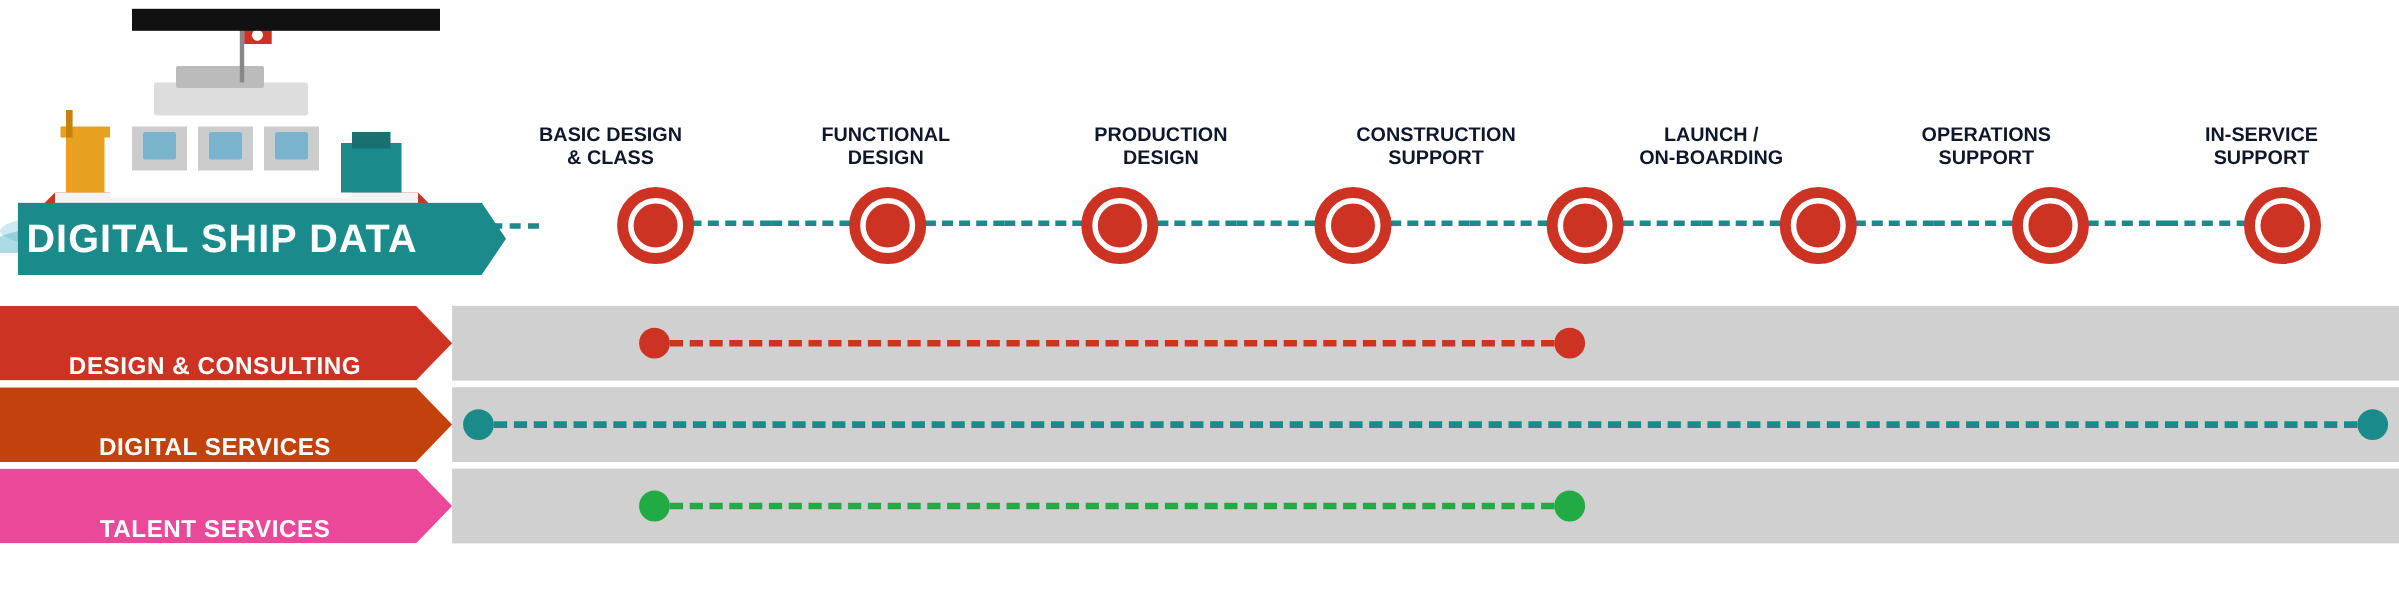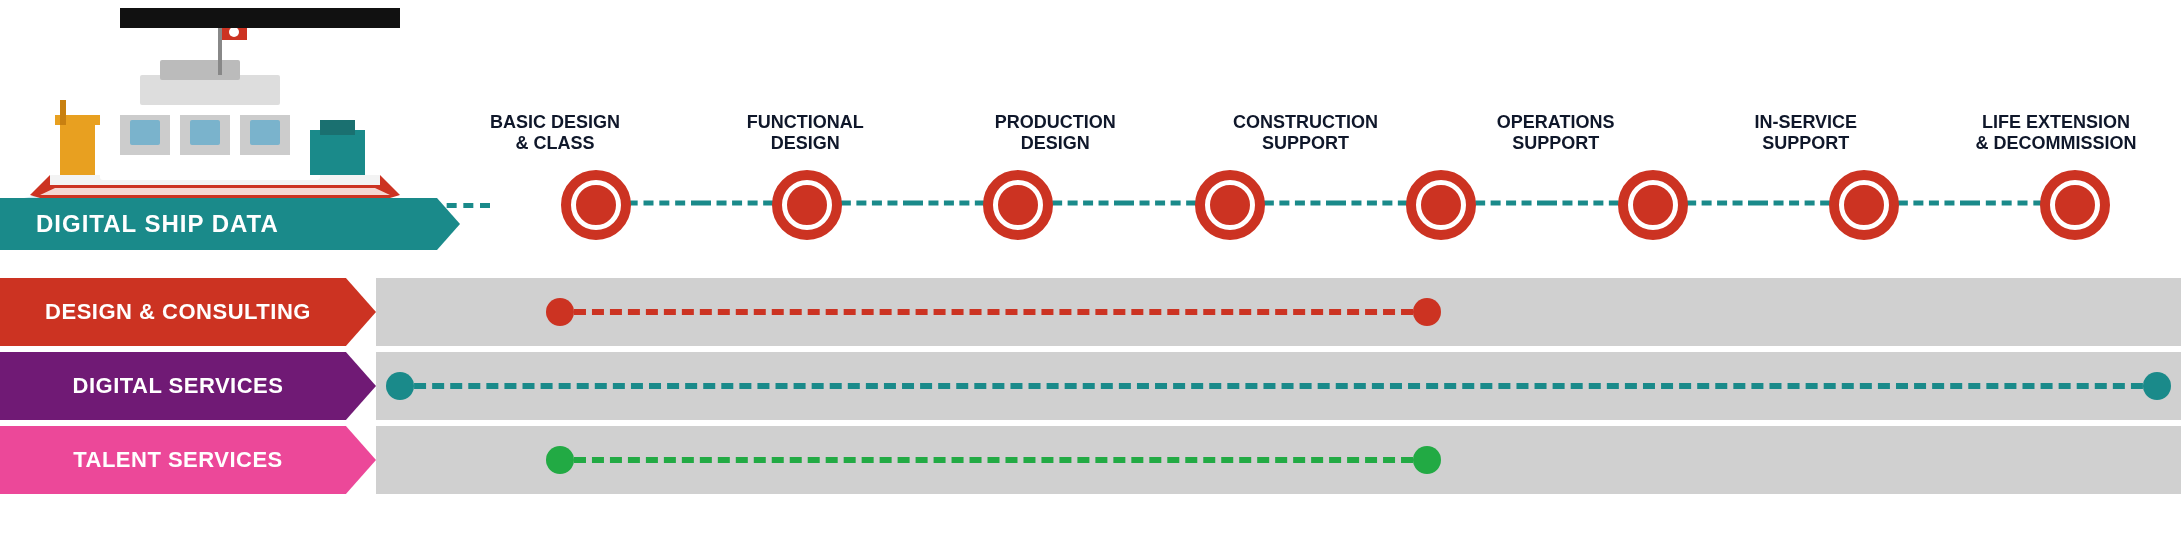--- a/index.html
+++ b/index.html
@@ -31,27 +31,27 @@
     .ship-section {
       position: relative;
       width: 430px;
       height: 270px;
       flex-shrink: 0;
     }
 
     .ship-banner {
       position: absolute;
       bottom: 20px;
-      left: 0;
+      left: 16px;
       right: -30px;
       background: #1a8a8a;
       color: #fff;
       font-weight: 900;
-      font-size: 24px;
-      padding: 12px 20px 12px 36px;
+      font-size: 36px;
+      padding: 12px 20px 12px 8px;
       clip-path: polygon(0 0, 95% 0, 100% 50%, 95% 100%, 0 100%);
       letter-spacing: 1px;
       z-index: 10;
     }
 
     
     .timeline-area {
       flex: 1;
       display: flex;
       flex-direction: column;
@@ -164,37 +164,37 @@
     }
 
     .service-row {
       display: flex;
       align-items: center;
       height: 68px;
       position: relative;
     }
 
     .service-label {
-      width: 376px;
+      width: 411px;
       height: 100%;
       display: flex;
-      align-items: center;
+      align-items: flex-end;
       justify-content: center;
       font-weight: 900;
       font-size: 22px;
       color: #fff;
       text-transform: uppercase;
       letter-spacing: 0.5px;
       flex-shrink: 0;
       clip-path: polygon(0 0, 92% 0, 100% 50%, 92% 100%, 0 100%);
       padding-right: 20px;
     }
 
     .service-label.design { background: #cc3322; }
-    .service-label.digital { background: #701a75; }
+    .service-label.digital { background: #c2410c; }
     .service-label.talent { background: #ec4899; }
 
     .service-track {
       flex: 1;
       height: 100%;
       background: #d0d0d0;
       position: relative;
       display: flex;
       align-items: center;
     }
@@ -322,23 +322,23 @@
       </div>
     </div>
 
     <div class="timeline-area">
 
       <div class="phase-labels" id="phase-labels-container">
       <div class="phase-label">BASIC DESIGN<br>&amp; CLASS</div>
           <div class="phase-label">FUNCTIONAL<br>DESIGN</div>
           <div class="phase-label">PRODUCTION<br>DESIGN</div>
           <div class="phase-label">CONSTRUCTION<br>SUPPORT</div>
+          <div class="phase-label">LAUNCH /<br>ON-BOARDING</div>
           <div class="phase-label">OPERATIONS<br>SUPPORT</div>
           <div class="phase-label">IN-SERVICE<br>SUPPORT</div>
-          <div class="phase-label">LIFE EXTENSION<br>&amp; DECOMMISSION</div>
         </div>
 
       <div class="digital-ship-row">
         <div class="dsd-connector" style="border-top: 5px dashed #1a8a8a; height: 0; background: transparent;"></div>
         <div class="phase-circles-row" id="circles-container">
         <div class="phase-circle-item">
               <div class="circle-outer">
                 <div class="circle-inner"></div>
               </div>
             </div>

